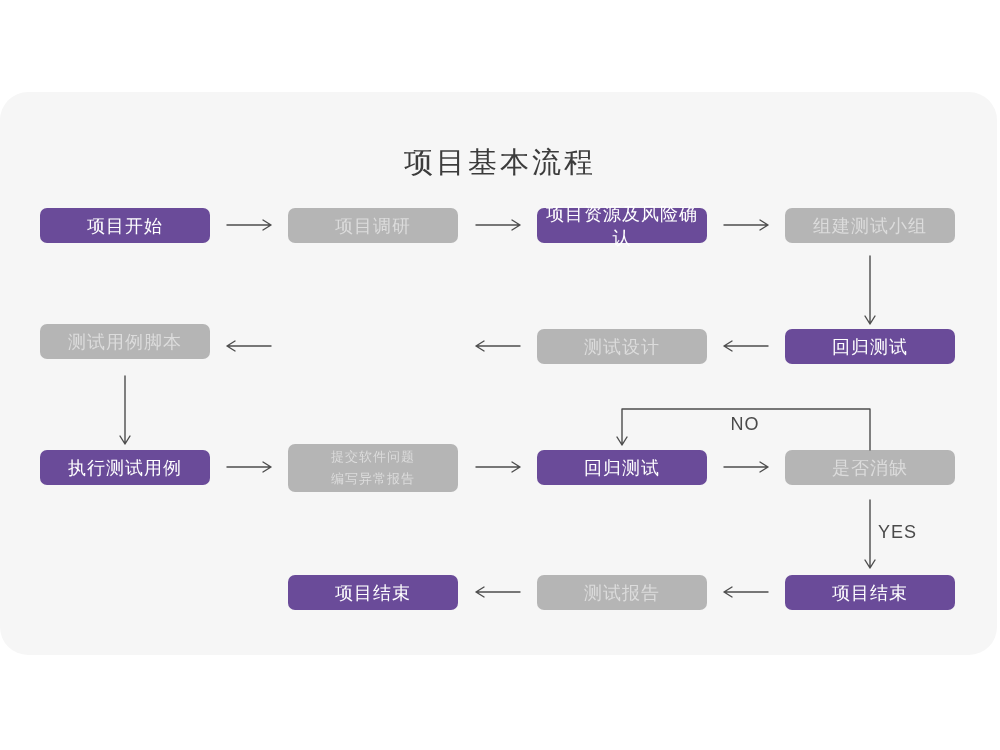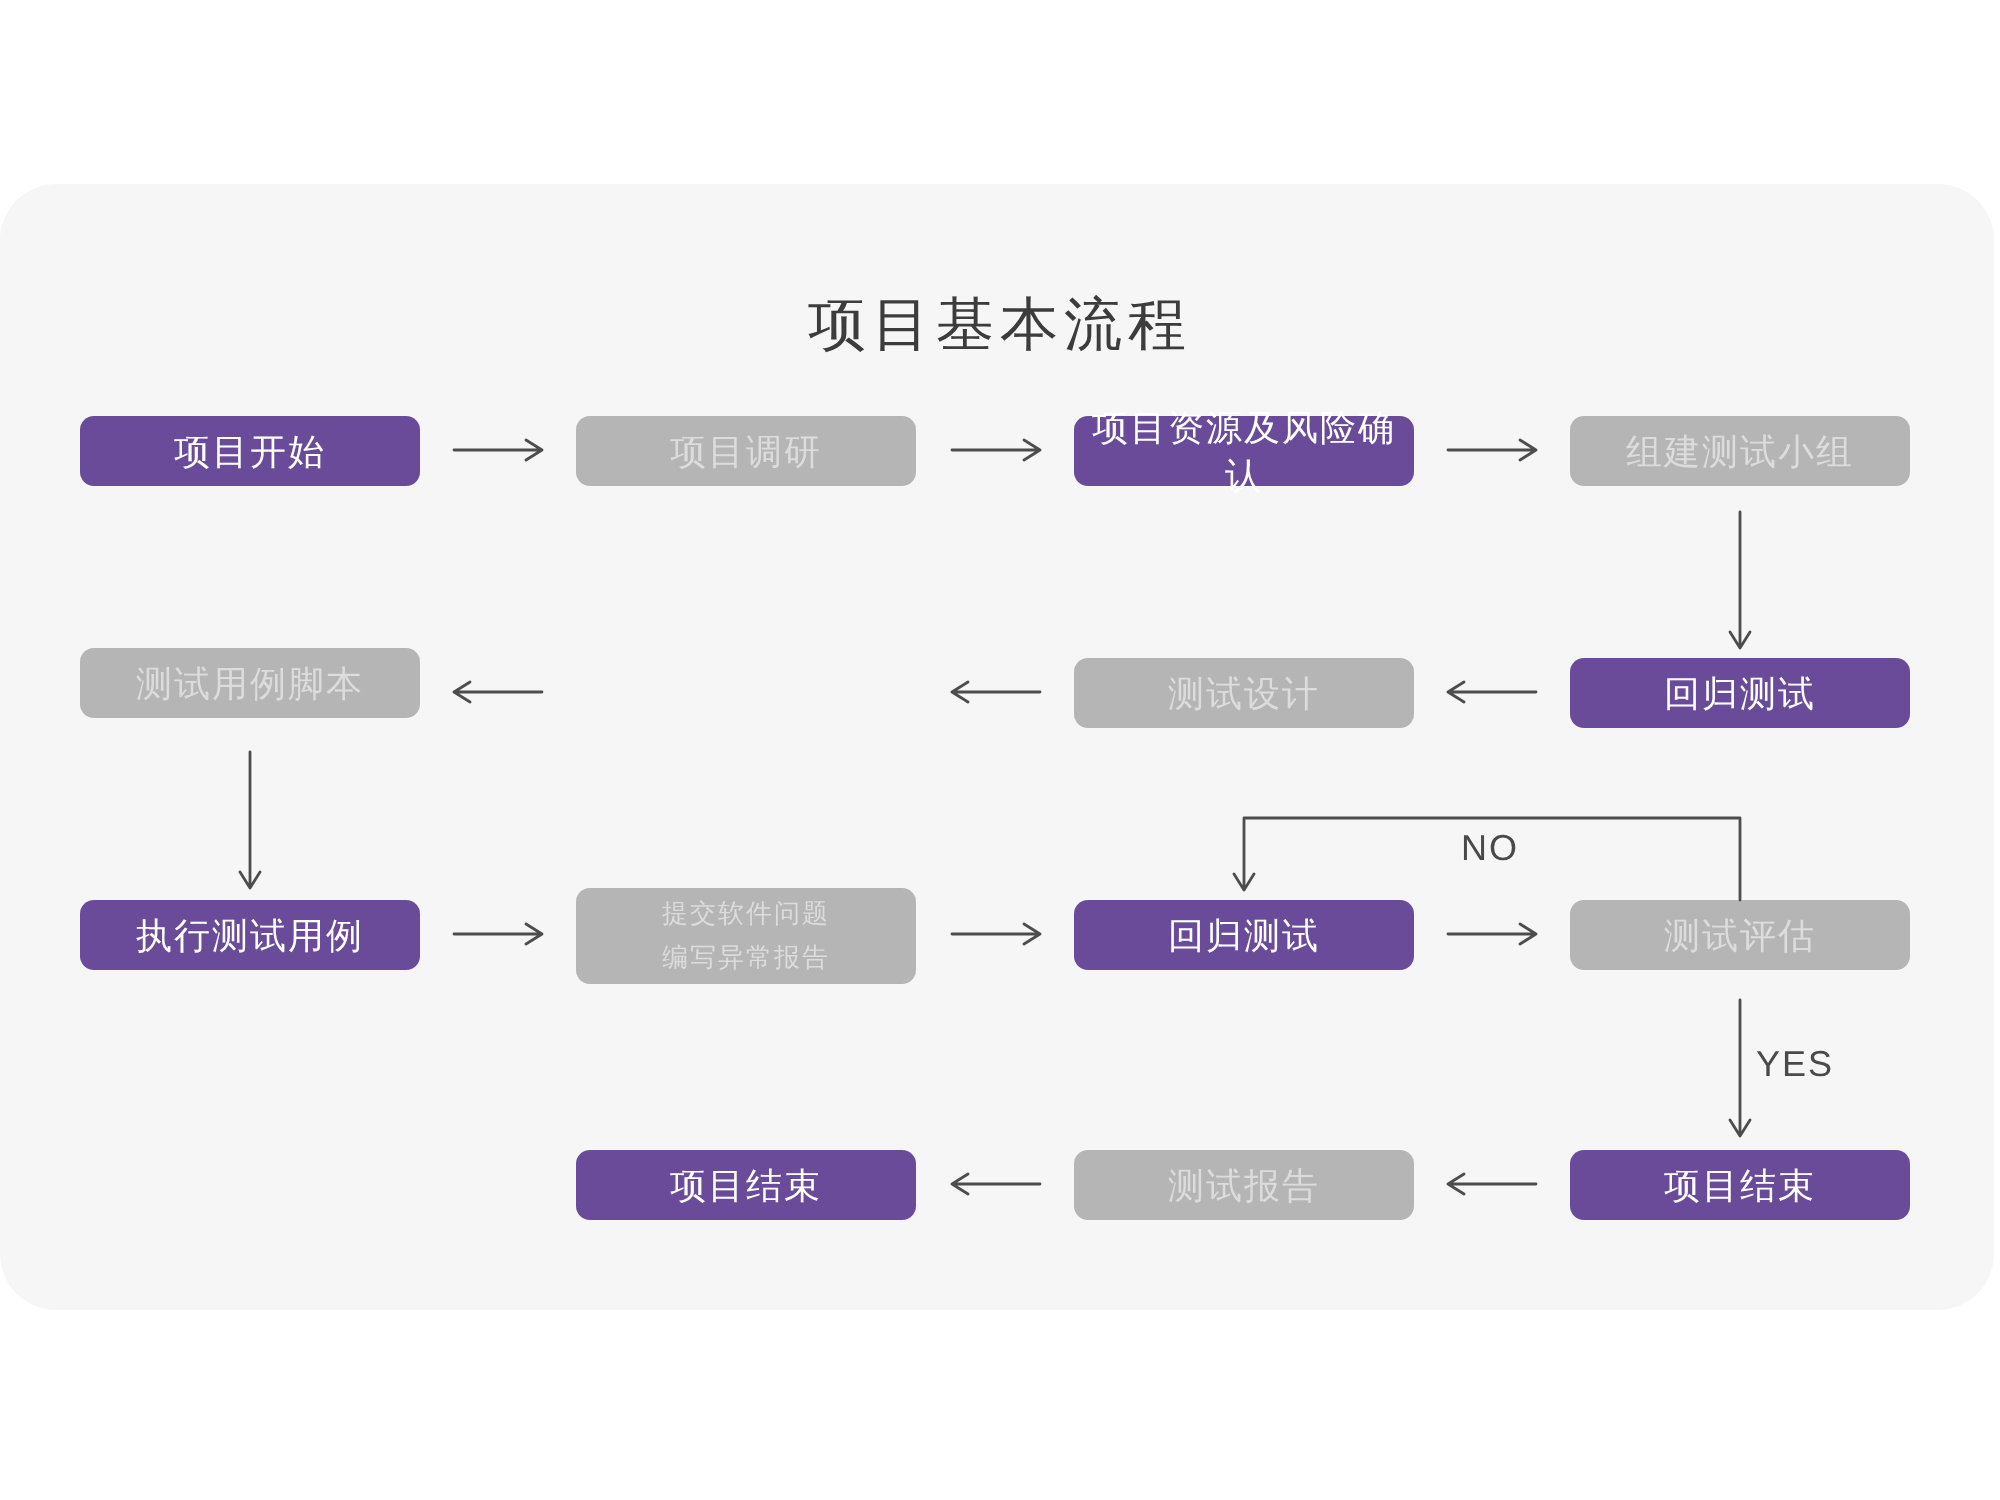--- a/index.html
+++ b/index.html
@@ -69,21 +69,21 @@
   <div class="node gray" style="left:785px;top:208px">组建测试小组</div>
 
   <div class="node gray" style="left:40px;top:324px">测试用例脚本</div>
   <div class="node gray" style="left:537px;top:329px">测试设计</div>
   <div class="node purple" style="left:785px;top:329px">回归测试</div>
 
   <div class="node purple" style="left:40px;top:450px">执行测试用例</div>
   <div class="node gray tall" style="left:288px;top:444px">提交软件问题
 编写异常报告</div>
   <div class="node purple" style="left:537px;top:450px">回归测试</div>
-  <div class="node gray" style="left:785px;top:450px">测试评估</div>
+  <div class="node gray" style="left:785px;top:450px">是否消缺</div>
 
   <div class="node purple" style="left:288px;top:575px">项目结束</div>
   <div class="node gray" style="left:537px;top:575px">测试报告</div>
   <div class="node purple" style="left:785px;top:575px">项目结束</div>
 
   <div class="edge-label no">NO</div>
   <div class="edge-label yes">YES</div>
 
   <svg class="arrows" width="1000" height="750" viewBox="0 0 1000 750" stroke="#4d4d4d" stroke-width="1.4" fill="none" stroke-linecap="round" stroke-linejoin="round">
 

